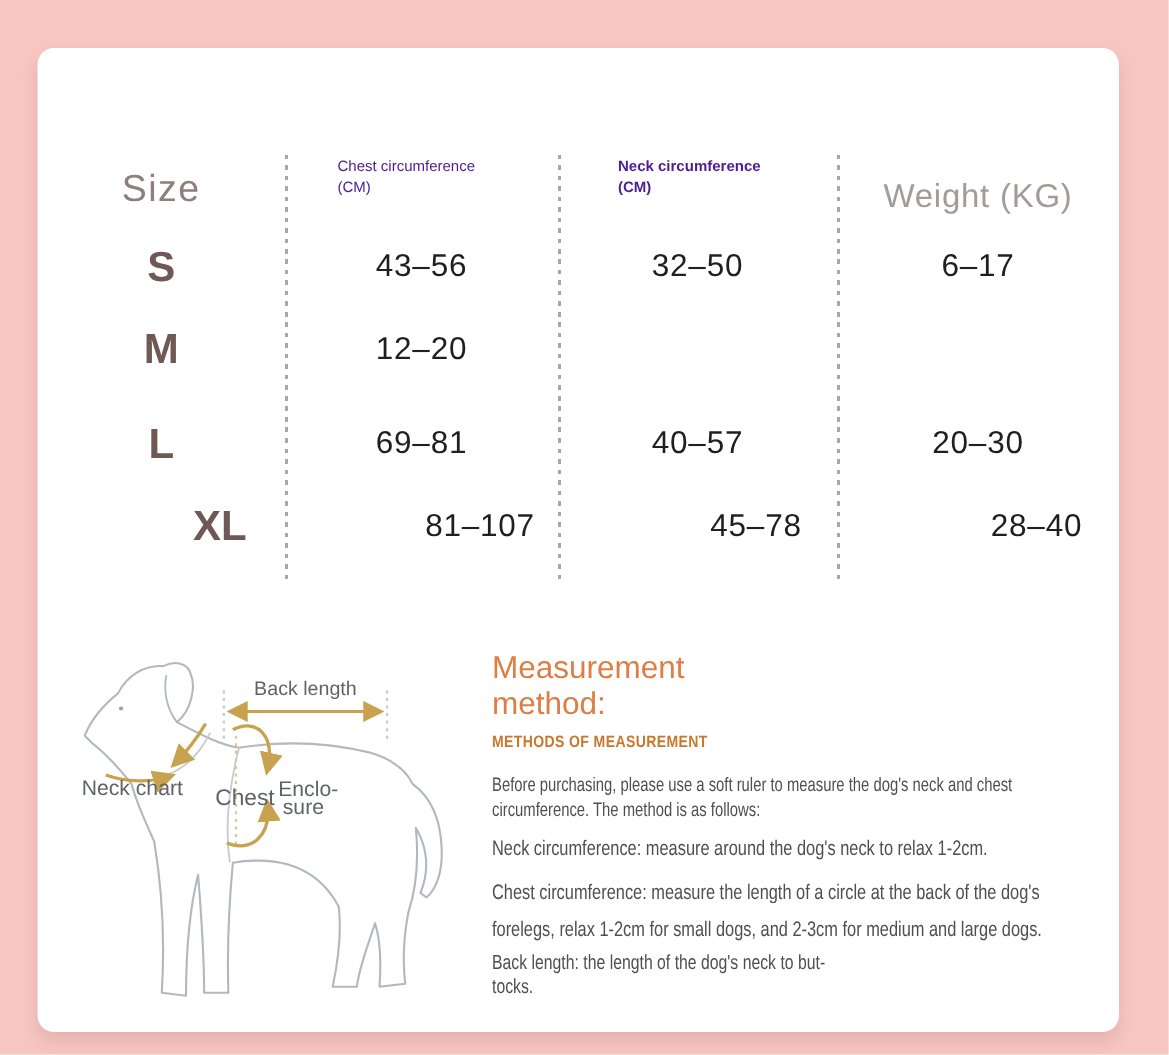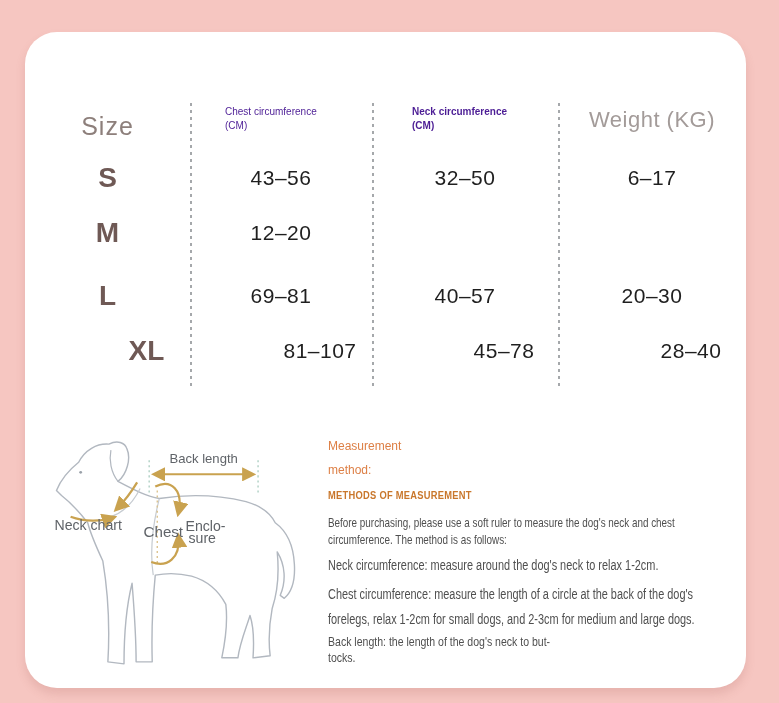--- a/index.html
+++ b/index.html
@@ -4,52 +4,52 @@
 <style>
   html,body { margin:0; padding:0; }
   body {
     width:779px; height:703px; overflow:hidden;
     font-family:"Liberation Sans", sans-serif;
     background:#f6c6c1;
   }
   .page { position:relative; width:779px; height:703px; background:#f6c6c1; }
   .card {
     position:absolute; left:25px; top:32px; width:721px; height:656px;
-    background:#ffffff; border-radius:32px;
+    background:#ffffff; border-radius:11px;
     box-shadow:0 6px 10px rgba(160,90,85,0.18);
   }
   
   .divider {
     position:absolute; top:71px; width:2px; height:283px;
     background:repeating-linear-gradient(to bottom,#a5a8ab 0 3px, transparent 3px 7px);
   }
   .d1 { left:165px; } .d2 { left:347px; } .d3 { left:533px; }
 
   .hdr, .row {
     position:absolute; left:0; width:721px;
     display:grid; grid-template-columns:165px 182px 186px 188px;
   }
   .hdr { top:72px; }
   .h-size { text-align:center; margin-top:8px; font-size:25px; letter-spacing:1px; color:#8d7f7b; }
   .h-small { padding-left:35px; font-size:10px; line-height:14px; color:#4c1d95; padding-top:1px; }
   .h-neck { padding-left:40px;font-weight:bold; }
-  .h-weight { text-align:center; margin-top:3px; font-size:22px; letter-spacing:0.5px; color:#a39b99; }
+  .h-weight { text-align:center; margin-top:14px; font-size:22px; letter-spacing:0.5px; color:#a39b99; }
 
   .row { height:44px; align-items:center; text-align:center; }
   .r0 { top:124px; } .r1 { top:179px; } .r2 { top:242px; } .r3 { top:297px;padding-left:39px; }
   .sz  { font-size:28px; font-weight:600; color:#6f5955; }
   .val { font-size:21px; color:#1f1f1f; letter-spacing:0.5px; }
 
   
   .diagram { position:absolute; left:18px; top:398px; width:285px; height:252px; }
   .dg-label { fill:#5f6368; font-family:"Liberation Sans",sans-serif; }
 
   
   .method { position:absolute; left:303px; top:402px; width:412px; }
-  .m-title { font-size:12px; line-height:24px; color:#dd7f45; }
+  .m-title { font-size:21px; line-height:24px; color:#dd7f45; }
   .m-sub {
     margin-top:7px; font-size:11px; font-weight:700; color:#c9772c;
     transform:scaleX(0.85); transform-origin:0 0; white-space:nowrap; letter-spacing:0.3px;
   }
   .m-p {
     margin-top:13px; font-size:13px; line-height:17px; color:#4f4f4f;
     width:515px; transform:scaleX(0.76); transform-origin:0 0;
   }
   .m-line {
     font-size:14px; line-height:16px; color:#4f4f4f; white-space:nowrap;

